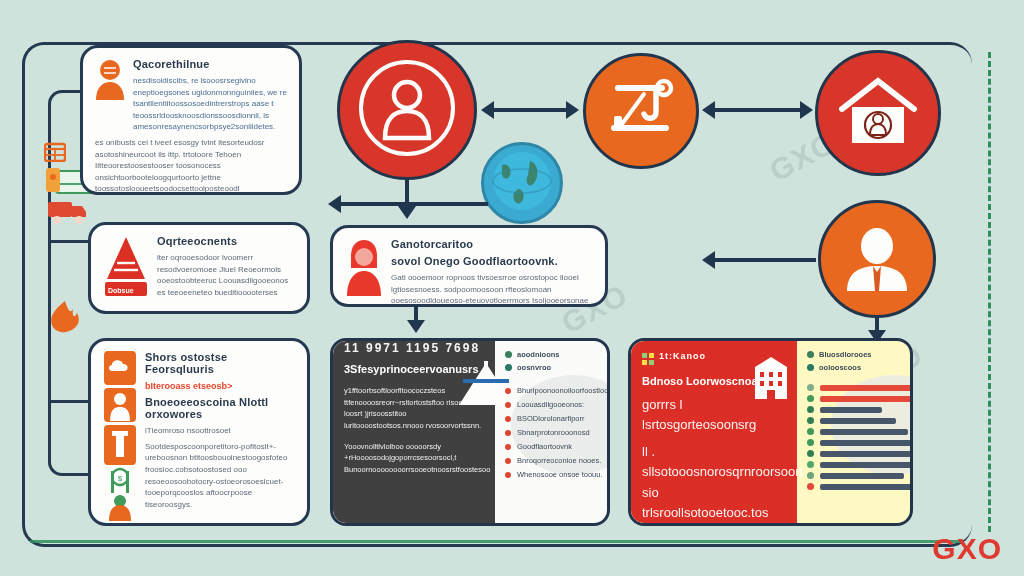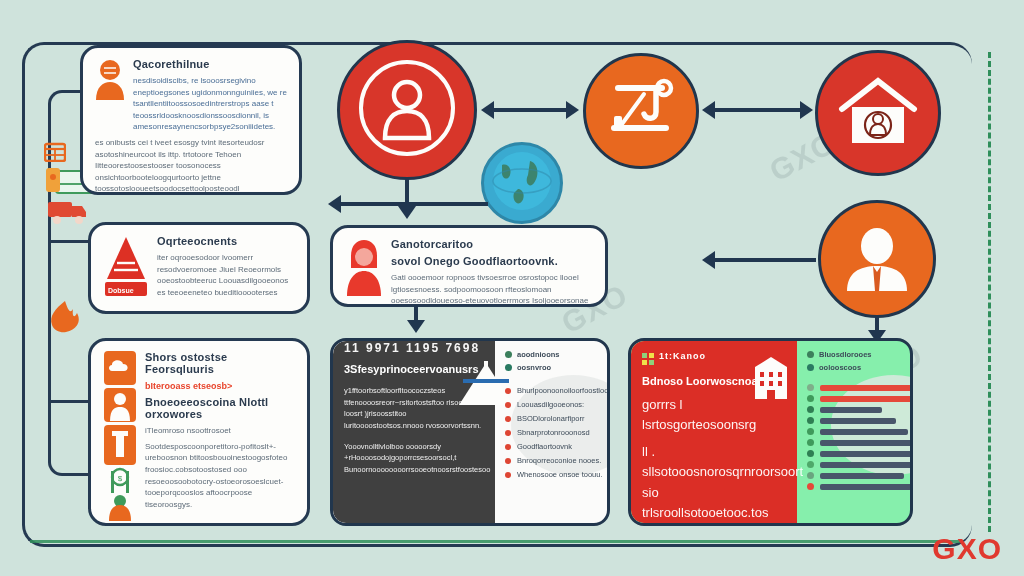--- a/index.html
+++ b/index.html
@@ -174,21 +174,21 @@
     opacity: .75;
     z-index: 0;
   }
   .panel-right > *:not(.blob) { position: relative; z-index: 1; }
 
   
   .panel-red {
     position: absolute;
     left: 628px; top: 338px;
     width: 285px; height: 188px;
-    background: #86efac;
+    background: #fef9c3;
     border: 3px solid #21364d;
     border-radius: 16px;
     box-sizing: border-box;
     overflow: hidden;
     display: flex;
   }
   .red-left {
     width: 166px;
     background: #db2e26;
     border-radius: 13px 0 0 13px;

